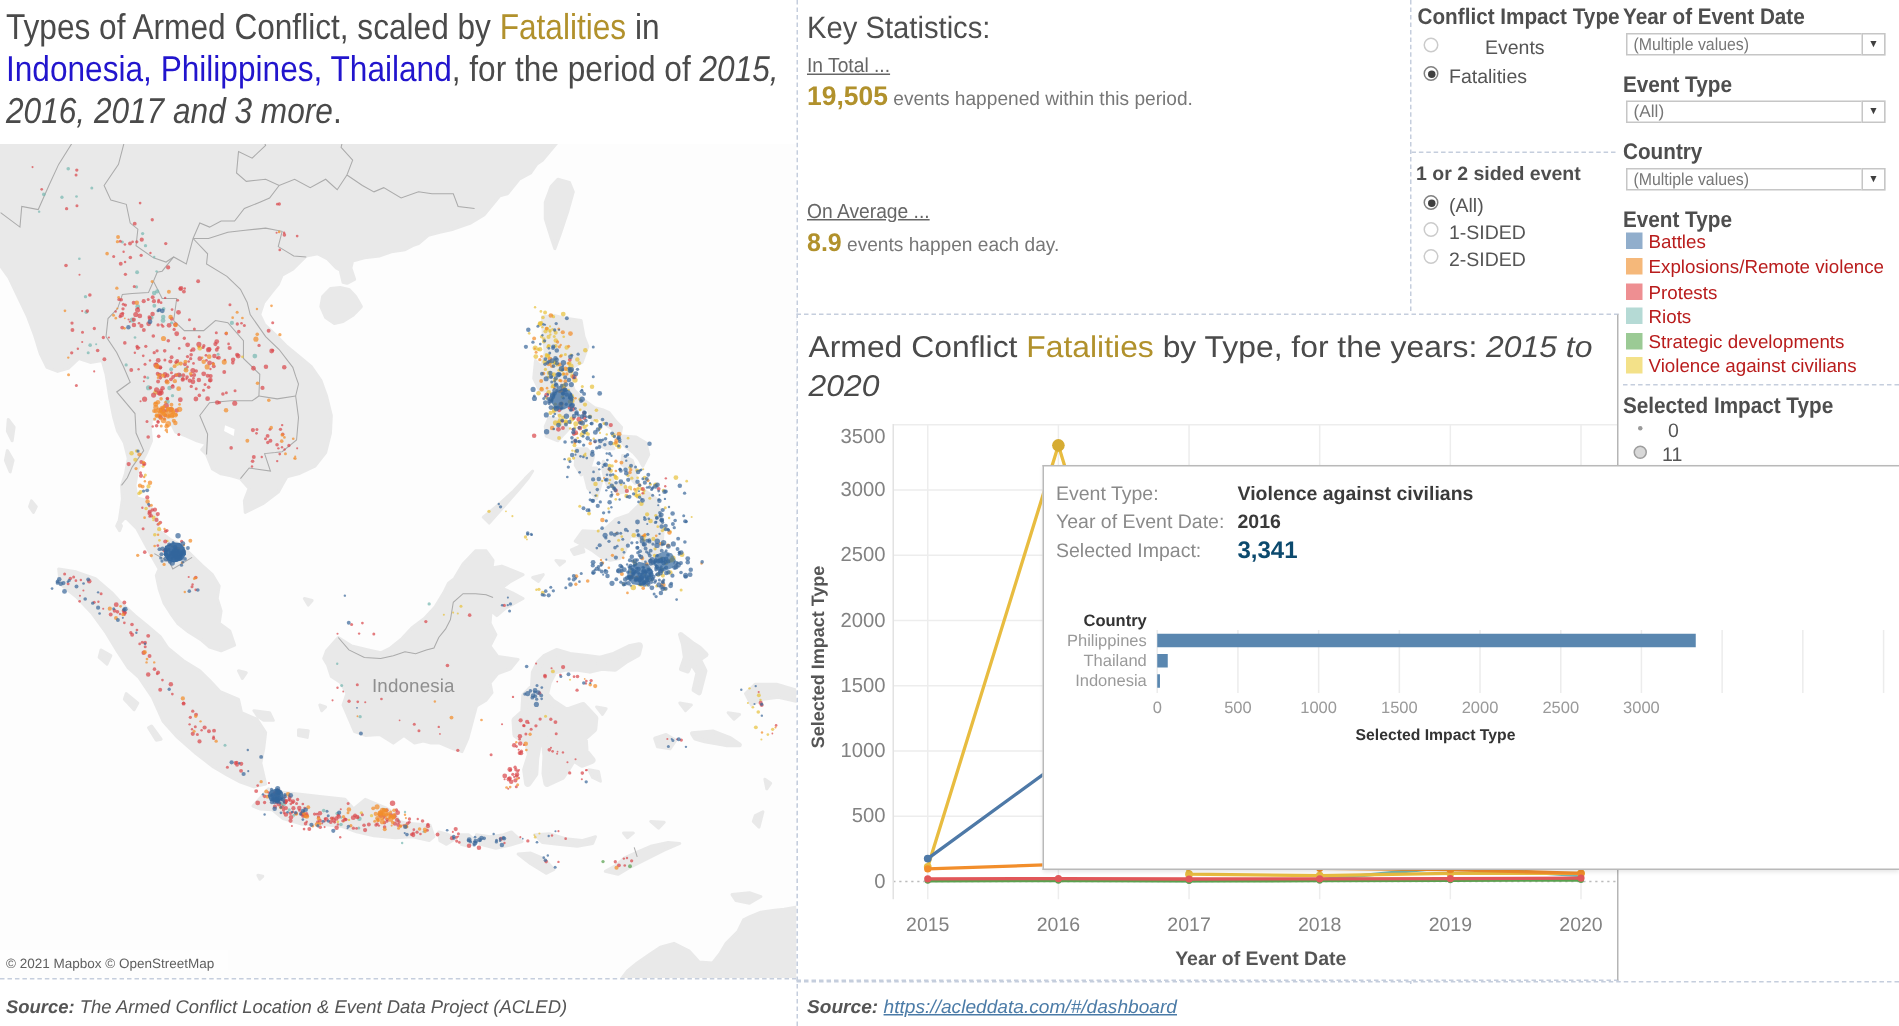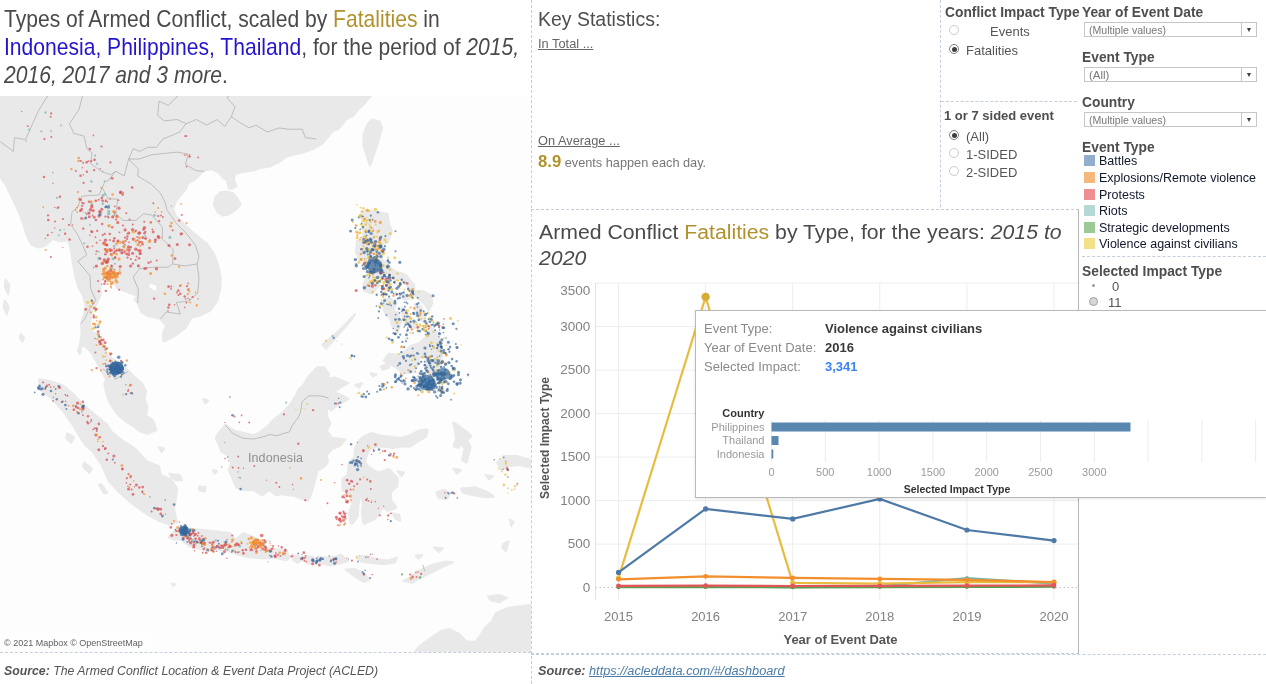--- a/index.html
+++ b/index.html
@@ -13,21 +13,21 @@
 .s98{transform:scaleX(0.98);}
 .s100{transform:none;}
 .s104{transform:scaleX(1.062);}
 .s92{transform:scaleX(0.92);}
 .radio{position:absolute;left:0;top:0;width:10px;height:10px;border-radius:50%;border:1.5px solid #cbcbcb;background:#fff;}
 .radio.sel{border-color:#808080;}
 .radio.sel::after{content:"";position:absolute;left:2px;top:2px;width:5px;height:5px;border-radius:50%;background:#3f3f3f;}
 .combo{position:absolute;left:2px;width:173px;height:15px;border:1px solid #c6c6c6;background:#fff;font-size:11.5px;color:#777;line-height:14px;padding-left:4px;}
 .cbtn{position:absolute;right:-1px;top:-1px;width:16px;height:15px;border:1px solid #c6c6c6;color:#3f3f3f;font-size:7px;text-align:center;line-height:14px;background:#fff;}
 .sq{position:absolute;left:2px;width:11px;height:11px;}
-.lgl{position:absolute;left:17px;font-size:12.5px;color:#0f172a;}
+.lgl{position:absolute;left:17px;font-size:12.5px;color:#b91c1c;}
 .flab{position:absolute;font-weight:bold;font-size:15px;color:#4e4e4e;}
 .stat{position:absolute;font-size:13px;color:#777;white-space:nowrap;}
 </style></head><body>
 
 <div class="abs" style="left:4px;top:5px;width:540px;font-size:24px;line-height:28px;color:#4a4a4a;">
 <div class="bx s85">Types of Armed Conflict, scaled by <span style="color:#b1912c">Fatalities</span> in</div>
 <div class="bx s85"><span style="color:#2215cd">Indonesia, Philippines, Thailand</span>, for the period of <i>2015,</i></div>
 <div class="bx s85"><i>2016, 2017 and 3 more</i>.</div>
 </div>
 
@@ -2279,35 +2279,36 @@
 <div class="dashv" style="left:531px;top:0;height:684px;"></div>
 <div class="dashv" style="left:940px;top:0;height:656px;"></div>
 <div class="dashh" style="left:0;top:652px;width:531px;"></div>
 <div class="dashh" style="left:531px;top:654px;width:735px;"></div>
 <div class="dashh" style="left:941px;top:101px;width:136px;"></div>
 <div class="dashh" style="left:1082px;top:256px;width:184px;"></div>
 
 <div class="abs" style="left:538px;top:0;width:404px;height:209px;">
 <div class="abs" style="left:0;top:7px;font-size:20.5px;color:#4e4e4e;"><span class="cx" style="transform:scaleX(0.95);">Key Statistics:</span></div>
 <div class="abs" style="left:0;top:36px;font-size:13.5px;color:#666;"><span class="cx" style="transform:scaleX(0.95);text-decoration:underline;">In Total ...</span></div>
+<div class="stat" style="left:0;top:54px;"><span class="cx s98"><span class="gold" style="font-size:18px;font-weight:bold;">19,505</span> events happened within this period.</span></div>
 <div class="abs" style="left:0;top:133px;font-size:13.5px;color:#666;"><span class="cx" style="transform:scaleX(0.95);text-decoration:underline;">On Average ...</span></div>
 <div class="stat" style="left:0;top:152px;"><span class="cx s98"><span class="gold" style="font-size:17px;font-weight:bold;">8.9</span> events happen each day.</span></div>
 </div>
 
 <div class="abs" style="left:944px;top:0;width:134px;height:209px;">
 <div class="flab" style="left:1px;top:3px;"><span class="cx s92">Conflict Impact Type</span></div>
 <div class="abs" style="left:5px;top:25px;width:12px;height:12px;">
       <span class="radio"></span>
     </div>
 <div class="abs" style="left:22px;top:24px;font-size:13px;color:#555;margin-left:24px;"><span class="cx s100">Events</span></div>
 <div class="abs" style="left:5px;top:44px;width:12px;height:12px;">
       <span class="radio sel"></span>
     </div>
 <div class="abs" style="left:22px;top:43px;font-size:13px;color:#555;"><span class="cx s100">Fatalities</span></div>
-<div class="flab" style="left:0;top:108px;font-size:13px;"><span class="cx s100">1 or 7 sided event</span></div>
+<div class="flab" style="left:0;top:108px;font-size:13px;"><span class="cx s100">1 or 2 sided event</span></div>
 <div class="abs" style="left:5px;top:130px;width:12px;height:12px;">
       <span class="radio sel"></span>
     </div>
 <div class="abs" style="left:22px;top:129px;font-size:13px;color:#555;"><span class="cx s100">(All)</span></div>
 <div class="abs" style="left:5px;top:148px;width:12px;height:12px;">
       <span class="radio"></span>
     </div>
 <div class="abs" style="left:22px;top:147px;font-size:13px;color:#555;"><span class="cx s100">1-SIDED</span></div>
 <div class="abs" style="left:5px;top:166px;width:12px;height:12px;">
       <span class="radio"></span>
@@ -2436,27 +2437,27 @@
         <text x="260.7" y="410.5">2017</text>
         <text x="347.8" y="410.5">2018</text>
         <text x="434.9" y="410.5">2019</text>
         <text x="522.0" y="410.5">2020</text>
       </g>
       <text x="308.5" y="433.5" font-size="13" fill="#555" text-anchor="middle" font-weight="bold">Year of Event Date</text>
       <text x="17" y="228" font-size="12" fill="#555" text-anchor="middle" font-weight="bold" transform="rotate(-90 17 228)">Selected Impact Type</text>
     </svg>
 </div>
 
-<div class="abs" style="left:695px;top:310px;width:571px;height:188px;background:#fff;border:1px solid #b9b9b9;border-right:none;box-shadow:0 1px 3px rgba(0,0,0,0.10);">
+<div class="abs" style="left:695px;top:310px;width:571px;height:270px;background:#fff;border:1px solid #b9b9b9;border-right:none;box-shadow:0 1px 3px rgba(0,0,0,0.10);">
 <div class="abs" style="left:8px;top:10px;font-size:13px;color:#8a8a8a;"><span class="cx s100">Event Type:</span></div>
 <div class="abs" style="left:129px;top:10px;font-size:13px;color:#3a3a3a;font-weight:bold;"><span class="cx s100">Violence against civilians</span></div>
 <div class="abs" style="left:8px;top:29px;font-size:13px;color:#8a8a8a;"><span class="cx s100">Year of Event Date:</span></div>
 <div class="abs" style="left:129px;top:29px;font-size:13px;color:#3a3a3a;font-weight:bold;"><span class="cx s100">2016</span></div>
 <div class="abs" style="left:8px;top:48px;font-size:13px;color:#8a8a8a;"><span class="cx s100">Selected Impact:</span></div>
-<div class="abs" style="left:129px;top:48px;font-size:13px;color:#3b82f6;font-weight:bold;"><span class="cx s100">3,341</span></div>
+<div class="abs" style="left:129px;top:48px;font-size:16px;color:#0c4a6e;font-weight:bold;"><span class="cx s100">3,341</span></div>
 <svg class="abs" style="left:0;top:97px;" width="570" height="100" viewBox="0 0 570 100">
       <g stroke="#ececec" stroke-width="1">
         <line x1="75.5" y1="12" x2="75.5" y2="54"></line>
         <line x1="129.3" y1="12" x2="129.3" y2="54"></line>
         <line x1="183.1" y1="12" x2="183.1" y2="54"></line>
         <line x1="236.9" y1="12" x2="236.9" y2="54"></line>
         <line x1="290.7" y1="12" x2="290.7" y2="54"></line>
         <line x1="344.5" y1="12" x2="344.5" y2="54"></line>
         <line x1="398.3" y1="12" x2="398.3" y2="54"></line>
         <line x1="452.1" y1="12" x2="452.1" y2="54"></line>

